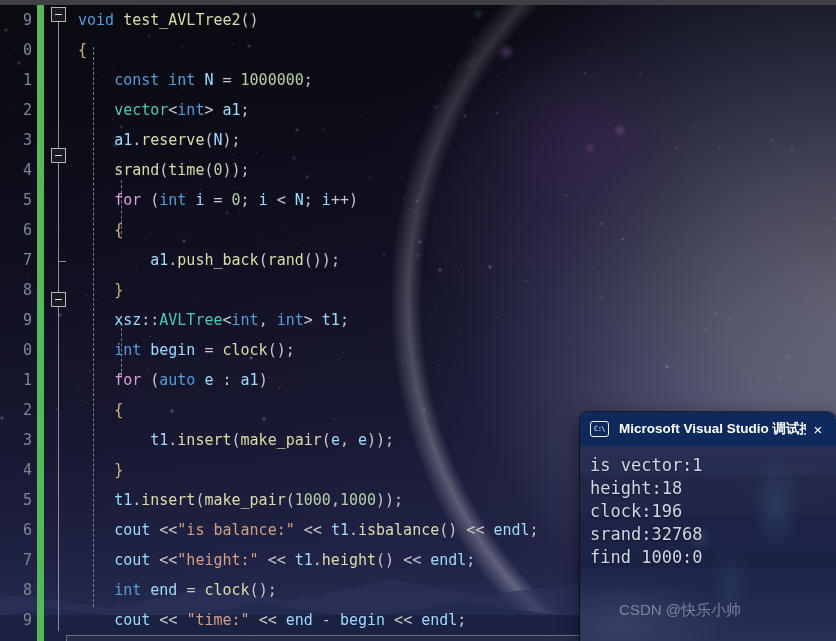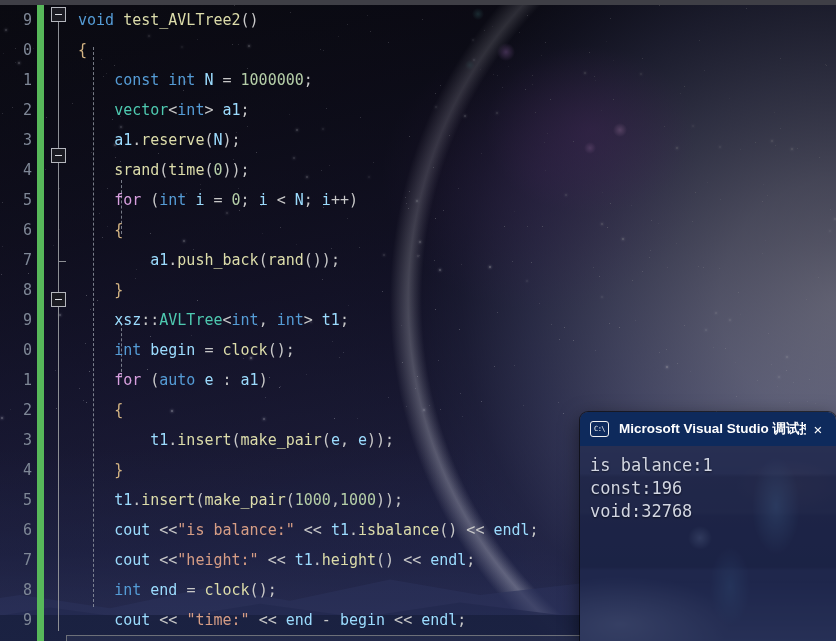--- a/index.html
+++ b/index.html
@@ -653,18 +653,19 @@
     <div id="console-titlebar">
       <div id="console-icon">
           <span>C:\</span>
         </div>
       <div id="console-title">Microsoft Visual Studio 调试控制台</div>
       <div id="console-close">×</div>
     </div>
     <div id="console-body">
       <div id="console-wall"></div>
       <div id="console-tint"></div>
-      <div id="console-text"><div>is balance:1</div><div>const:196</div><div>void:32768</div><div class="gap"></div></div>
+      <div id="console-text"><div>is vector:1</div><div>height:18</div><div>clock:196</div><div>srand:32768</div><div>find 1000:0</div><div class="gap"></div></div>
     </div>
   </div>
 
+  <div id="watermark">CSDN @快乐小帅</div>
 
 </div>
 
 </body></html>

